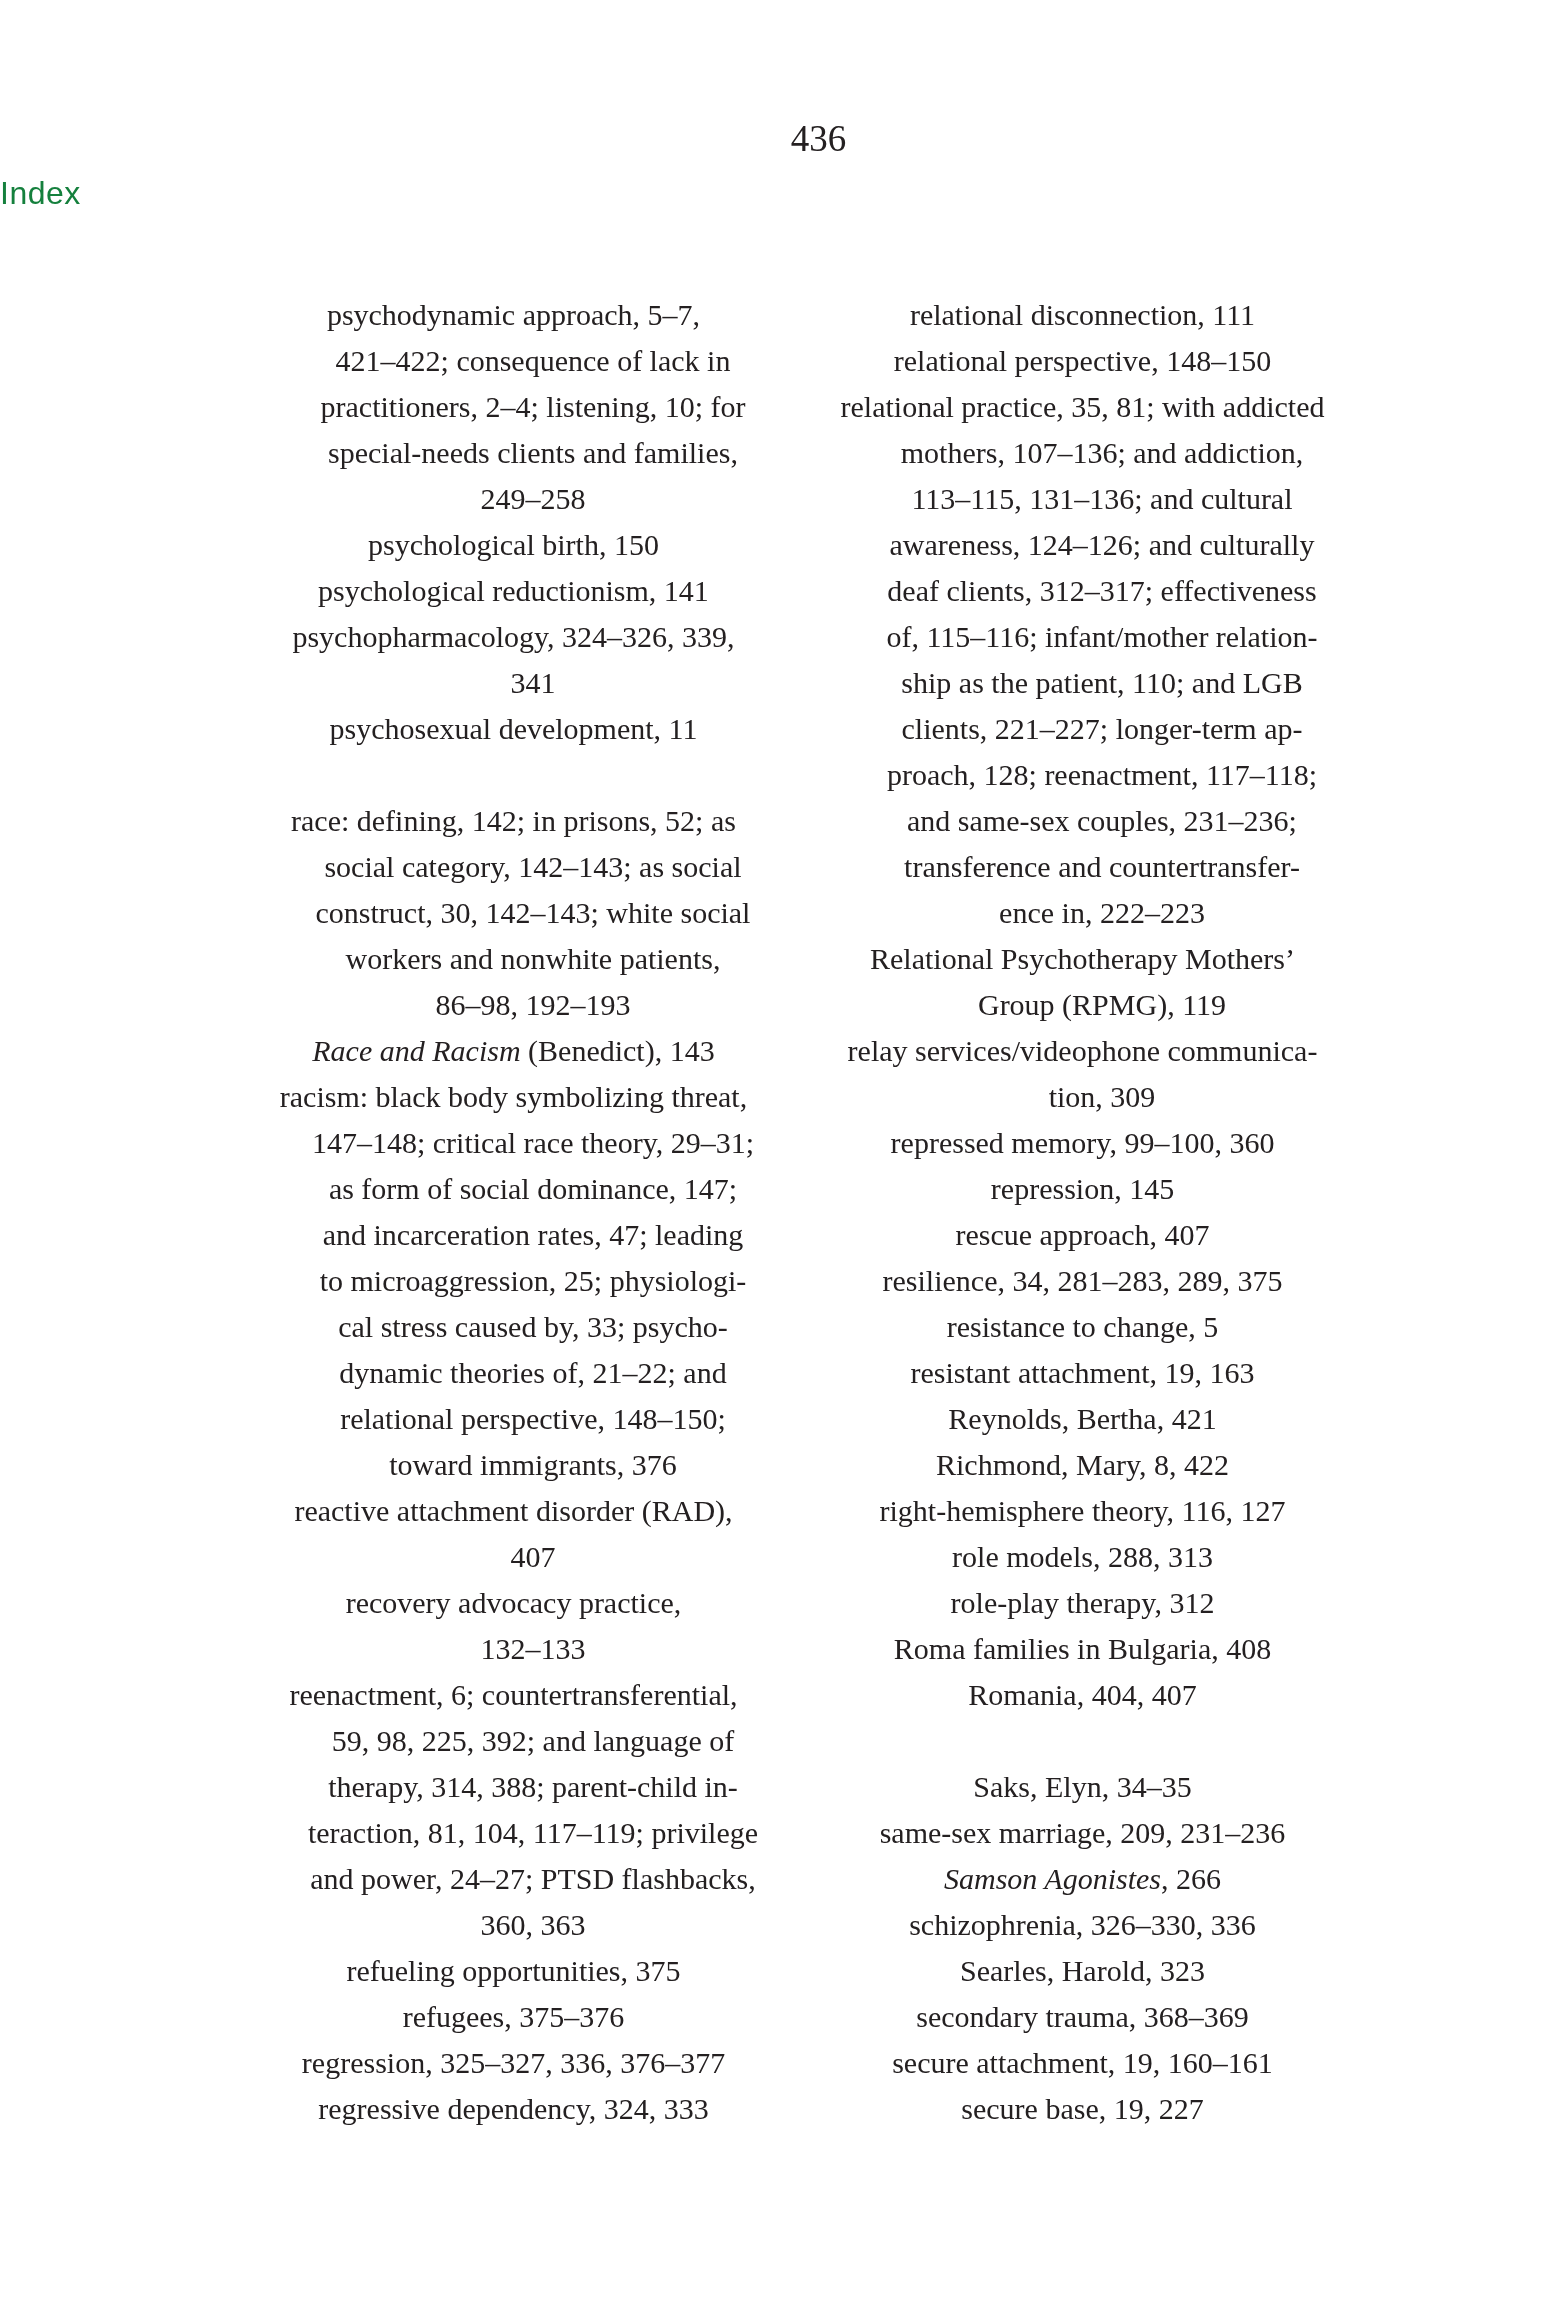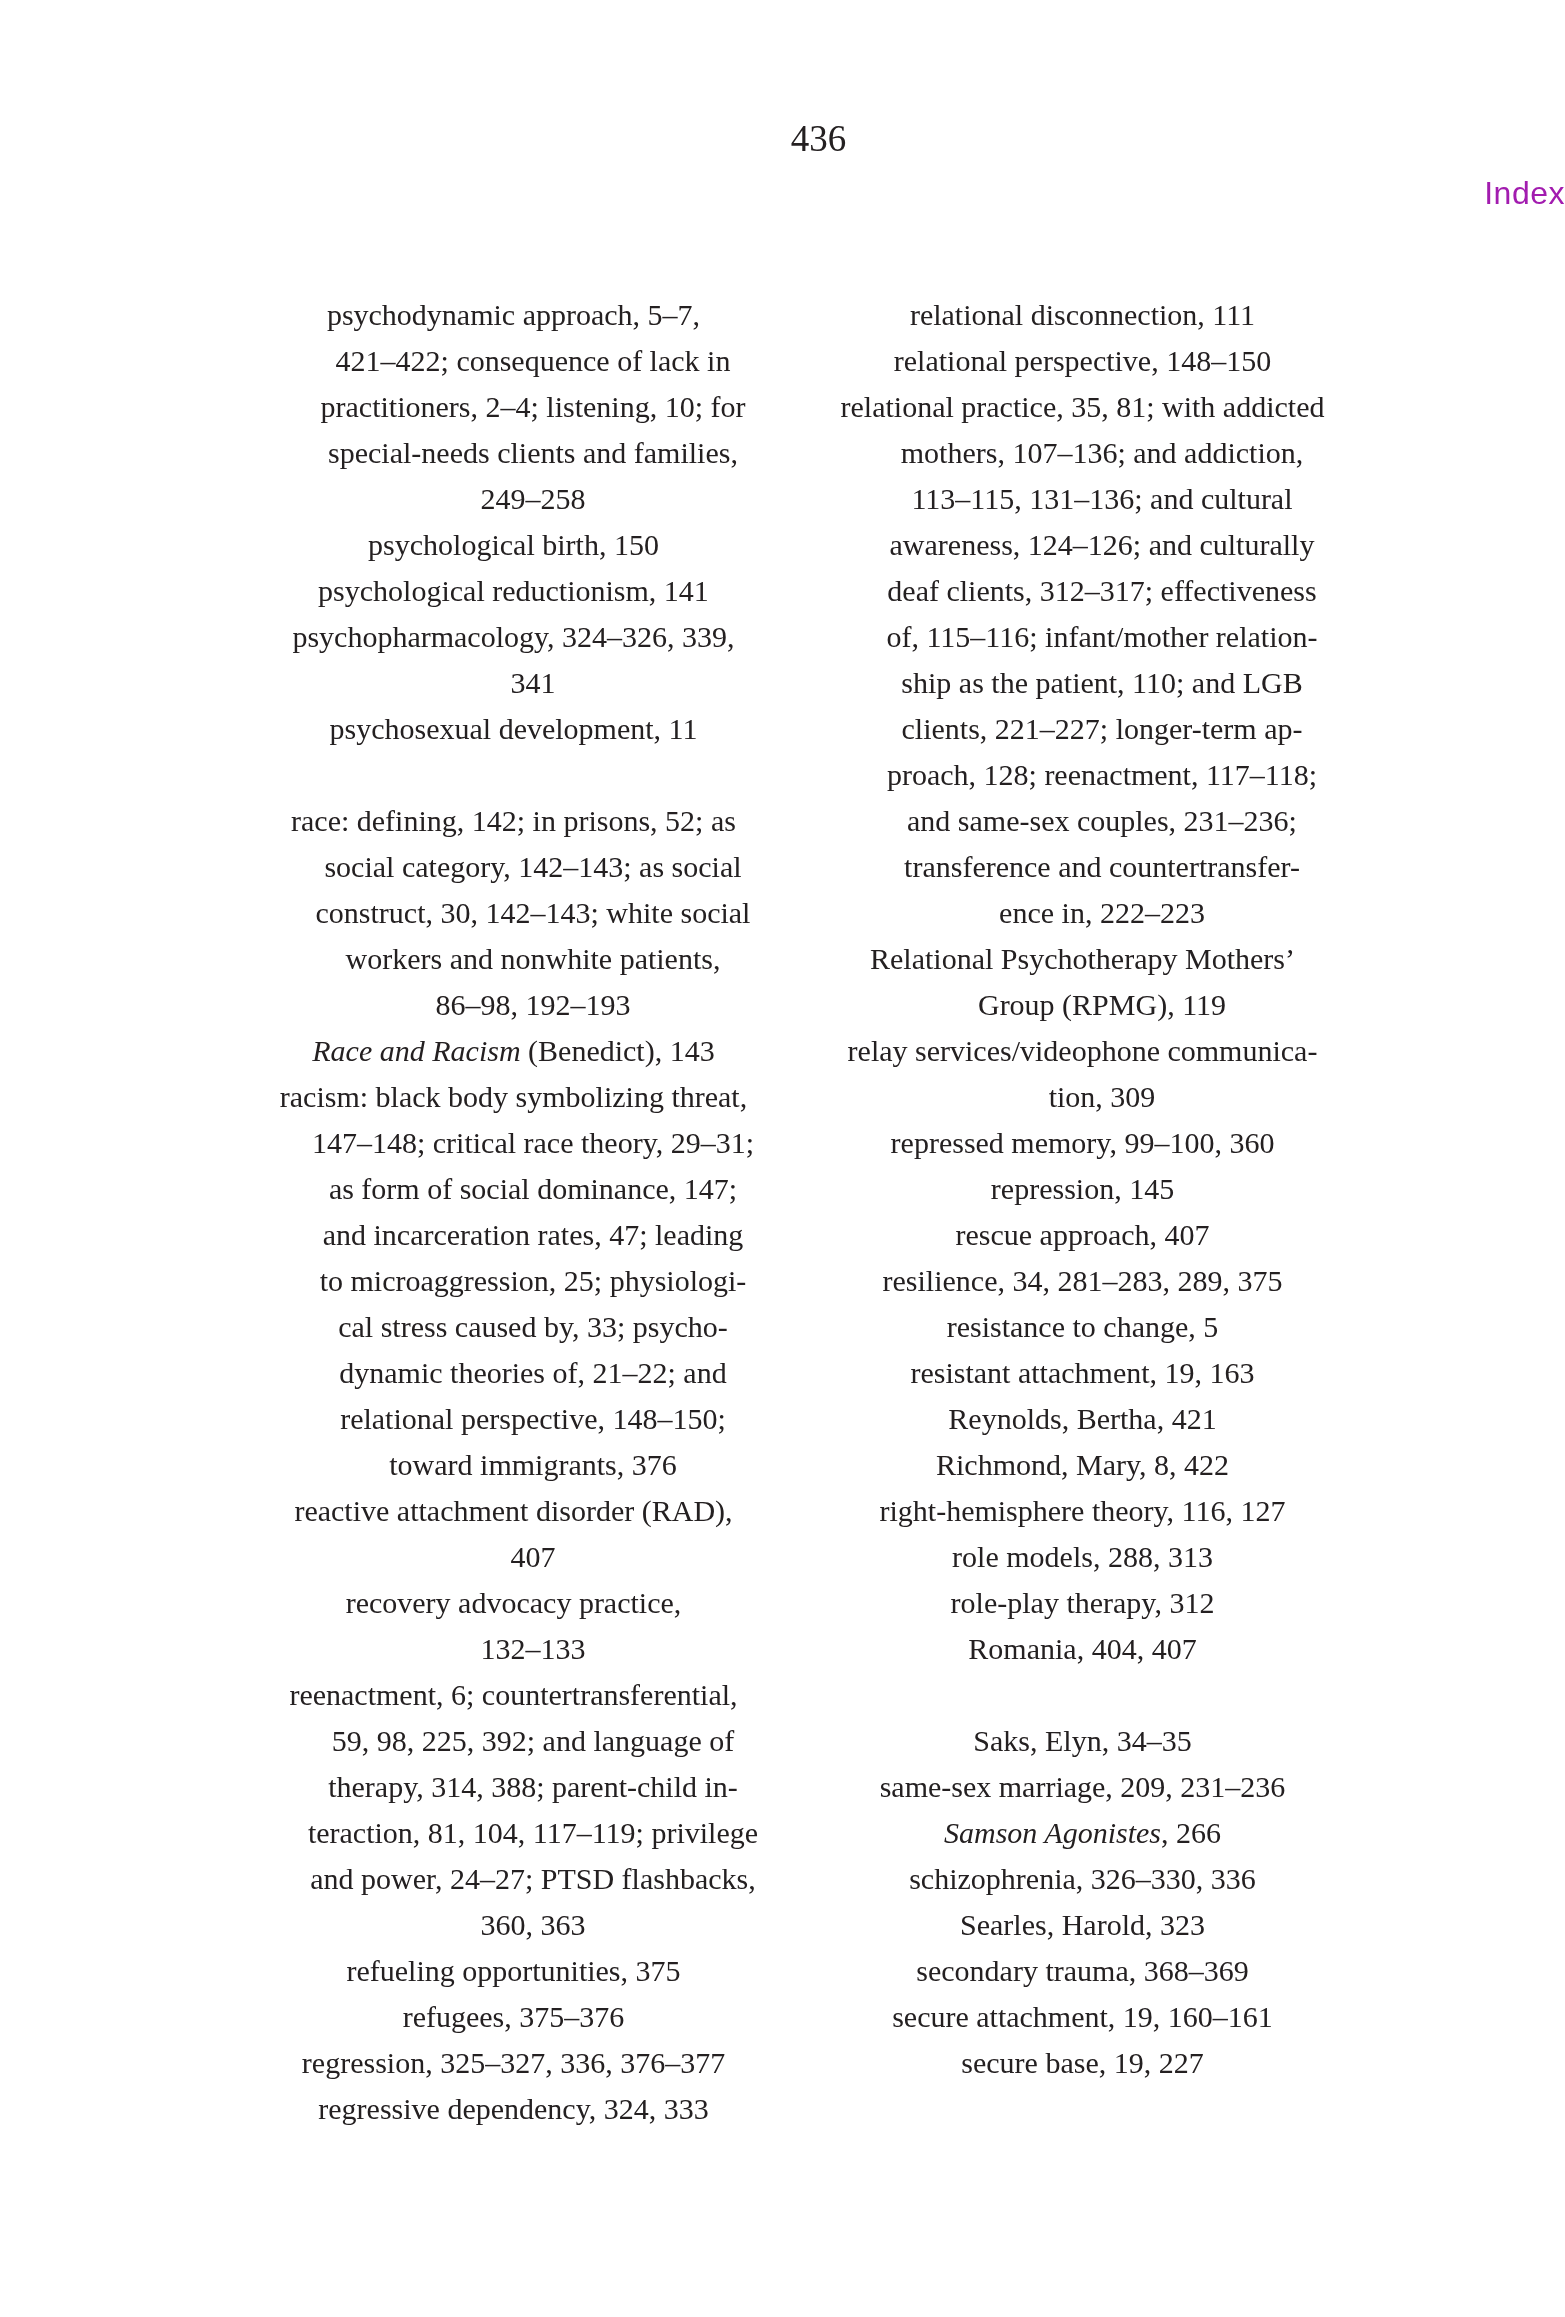--- a/index.html
+++ b/index.html
@@ -6,23 +6,23 @@
   body{
     width:1565px;height:2317px;background:#ffffff;position:relative;
     font-family:"Liberation Serif", serif;color:#242021;
     -webkit-font-smoothing:antialiased;
   }
   .page-number{
     position:absolute;top:120px;left:0;width:100%;text-align:center;
     font-size:37px;line-height:1;color:#242021;padding-left:36px;
   }
   .running-head{
-    position:absolute;top:177px;left:0;width:100%;text-align:right;
+    position:absolute;top:177px;left:0;width:100%;text-align:left;
     font-family:"Liberation Sans", sans-serif;font-size:32px;line-height:1;
-    color:#a21caf;letter-spacing:0.5px;
+    color:#15803d;letter-spacing:0.5px;
   }
   .column{
     position:absolute;top:292px;font-size:30px;line-height:46px;text-align:center;
   }
   .col-left{left:241px;width:545px;}
   .col-right{left:802px;width:561px;}
   .line{height:46px;white-space:nowrap;}
   .line.wrap{padding-left:39px;}
   .line.blank{height:46px;}
   .it{font-style:italic;}
@@ -98,20 +98,21 @@
     <div class="line"><span>repression, 145</span></div>
     <div class="line"><span>rescue approach, 407</span></div>
     <div class="line"><span>resilience, 34, 281–283, 289, 375</span></div>
     <div class="line"><span>resistance to change, 5</span></div>
     <div class="line"><span>resistant attachment, 19, 163</span></div>
     <div class="line"><span>Reynolds, Bertha, 421</span></div>
     <div class="line"><span>Richmond, Mary, 8, 422</span></div>
     <div class="line"><span>right-hemisphere theory, 116, 127</span></div>
     <div class="line"><span>role models, 288, 313</span></div>
     <div class="line"><span>role-play therapy, 312</span></div>
+    <div class="line"><span>Roma families in Bulgaria, 408</span></div>
     <div class="line"><span>Romania, 404, 407</span></div>
     <div class="line blank"></div>
     <div class="line"><span>Saks, Elyn, 34–35</span></div>
     <div class="line"><span>same-sex marriage, 209, 231–236</span></div>
     <div class="line"><span class="it">Samson Agonistes</span><span>, 266</span></div>
     <div class="line"><span>schizophrenia, 326–330, 336</span></div>
     <div class="line"><span>Searles, Harold, 323</span></div>
     <div class="line"><span>secondary trauma, 368–369</span></div>
     <div class="line"><span>secure attachment, 19, 160–161</span></div>
     <div class="line"><span>secure base, 19, 227</span></div>

